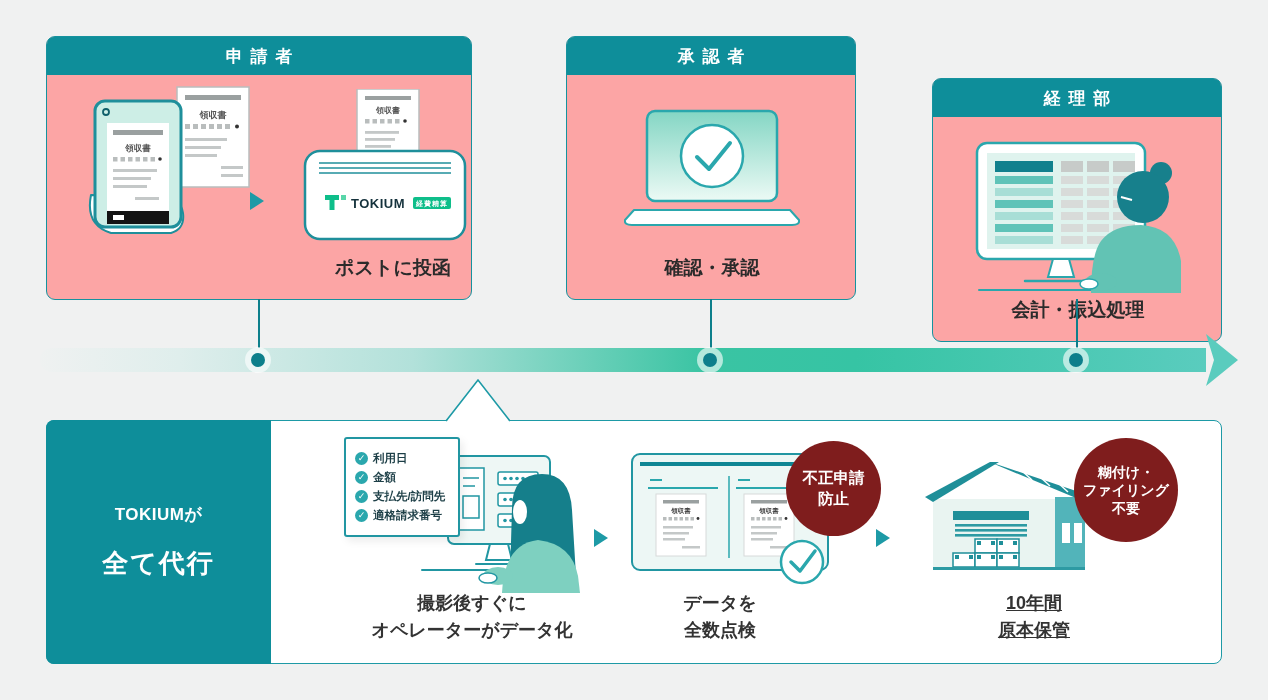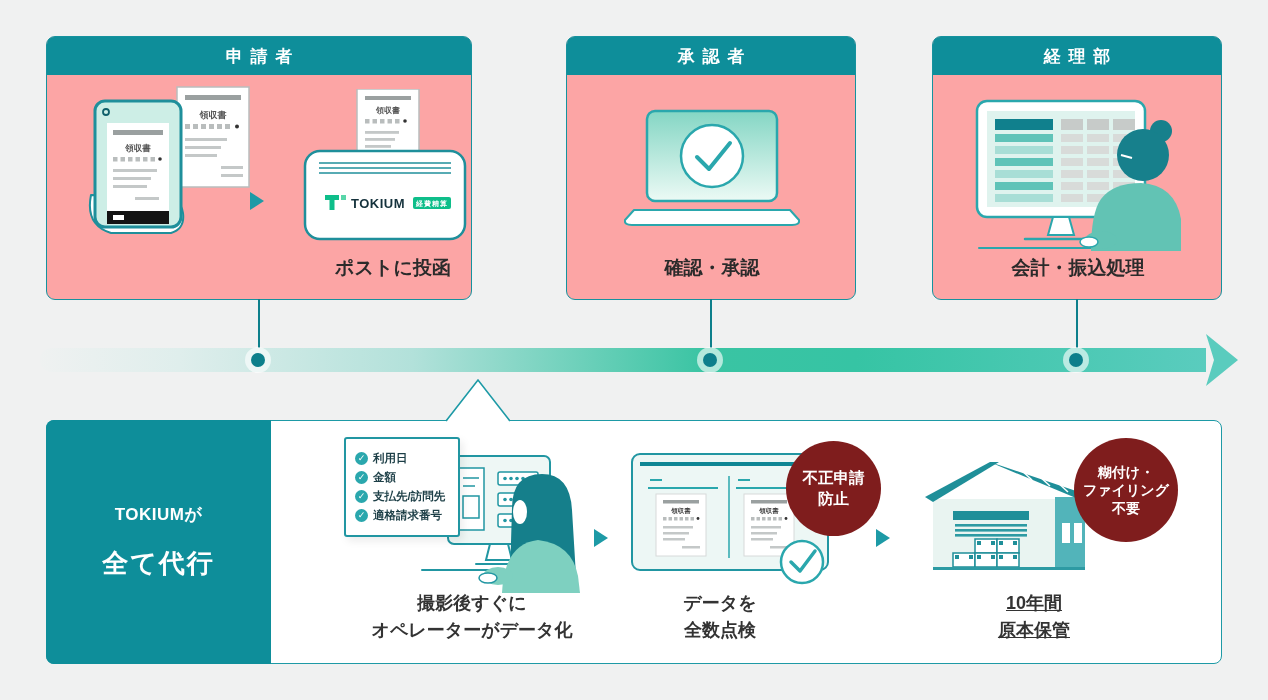--- a/index.html
+++ b/index.html
@@ -22,21 +22,21 @@
     display:flex;align-items:center;justify-content:center;
     color:#fff;font-size:17px;font-weight:700;
     letter-spacing:.45em;text-indent:.45em;
   }
   .card-label{
     position:absolute;bottom:18px;
     font-size:19px;font-weight:700;color:#2b2b2b;text-align:center;
   }
   #card1{left:46px;width:426px;}
   #card2{left:566px;width:290px;}
-  #card3{left:932px;width:290px;}
+  #card3{left:932px;width:290px;margin-top:42px;}
 
   .tri-right{
     width:0;height:0;border-top:9px solid transparent;border-bottom:9px solid transparent;
     border-left:14px solid #1d9aa6;position:absolute;
   }
 
   
   .timeline-bar{
     position:absolute;left:40px;top:348px;width:1166px;height:24px;
     border-radius:12px 0 0 12px;

